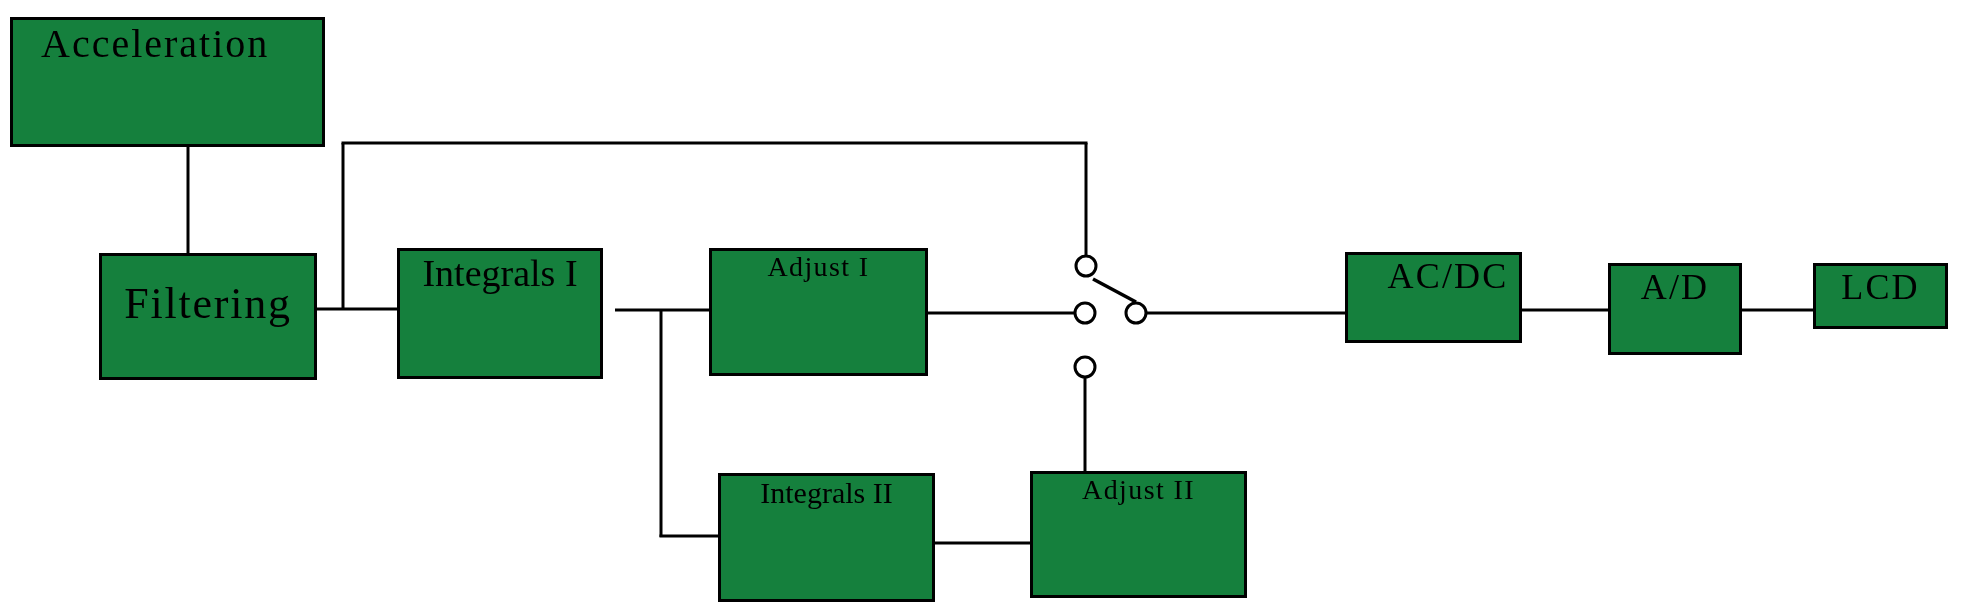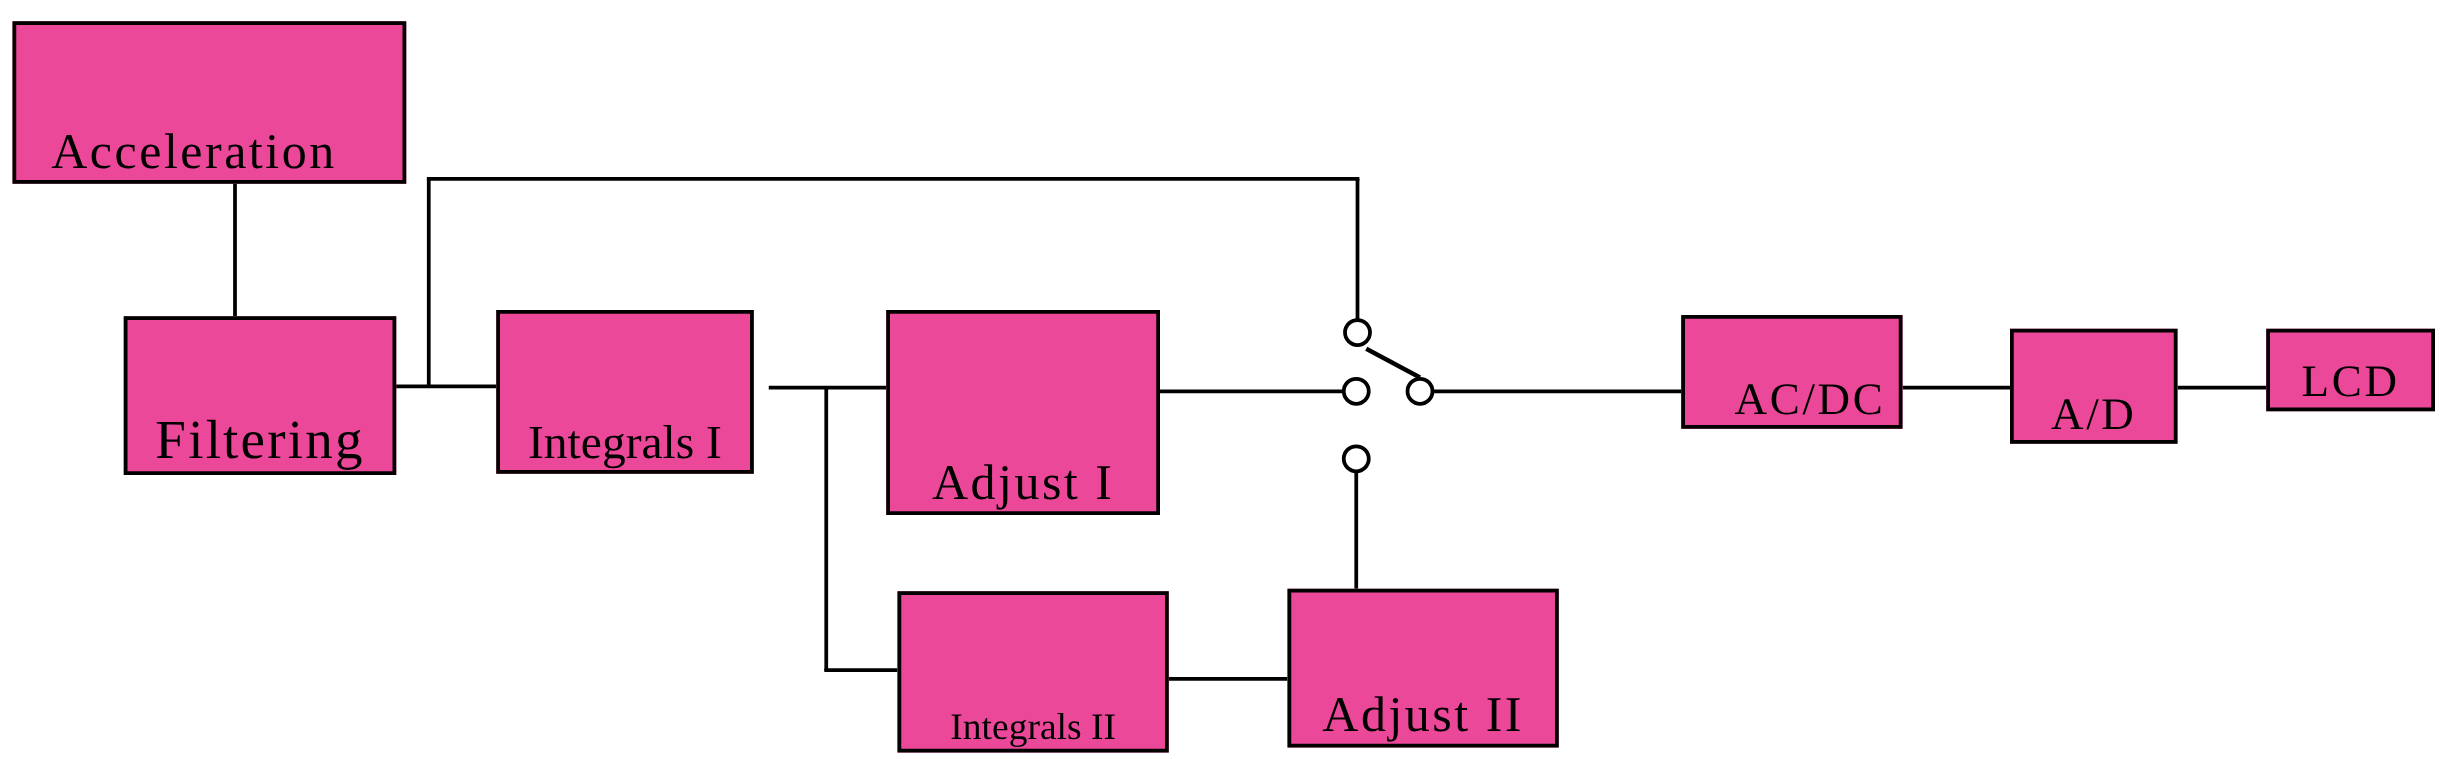--- a/index.html
+++ b/index.html
@@ -10,35 +10,35 @@
     background:#ffffff;
     font-family:"Liberation Serif","DejaVu Serif",serif;
     color:#000;
     overflow:hidden;
   }
   .wires{position:absolute;left:0;top:0;width:1964px;height:607px;}
   .box{
     position:absolute;
     box-sizing:border-box;
     border:3px solid #000;
-    background:#ec4899;
+    background:#15803d;
     display:flex;
-    align-items:flex-end;
+    align-items:flex-start;
     justify-content:center;
     white-space:nowrap;
     font-family:Liberation Serif, serif;
   }
   .box .lbl{display:block;}
   
   #b-transducer{left:10px;top:17px;width:315px;height:130px;justify-content:flex-start;padding-left:28px;font-size:40px;letter-spacing:.05em;line-height:47px;}
   #b-filtering {left:83px;top:253px;width:218px;height:127px;font-size:44px;letter-spacing:.04em;padding-top:22px;margin-left:16px;}
   #b-integrals1{left:397px;top:248px;width:206px;height:131px;font-size:38px;}
-  #b-adjust1   {left:709px;top:248px;width:219px;height:164px;font-size:40px;letter-spacing:.05em;}
+  #b-adjust1   {left:709px;top:248px;width:219px;height:128px;font-size:28px;letter-spacing:.05em;}
   #b-integrals2{left:718px;top:473px;width:217px;height:129px;font-size:30px;}
-  #b-adjust2   {left:1030px;top:471px;width:217px;height:127px;font-size:40px;letter-spacing:.05em;}
+  #b-adjust2   {left:1030px;top:471px;width:217px;height:127px;font-size:28px;letter-spacing:.05em;}
   #b-acdc      {left:1345px;top:252px;width:177px;height:91px;font-size:36px;letter-spacing:.06em;padding-left:29px;}
   #b-ad        {left:1608px;top:263px;width:134px;height:92px;font-size:36px;letter-spacing:.06em;}
   #b-lcd       {left:1813px;top:252px;width:135px;height:66px;font-size:36px;letter-spacing:.06em;margin-top:11px;}
 </style>
 </head>
 <body>
 
 <div class="canvas">
 
   <svg class="wires" viewBox="0 0 1964 607">

